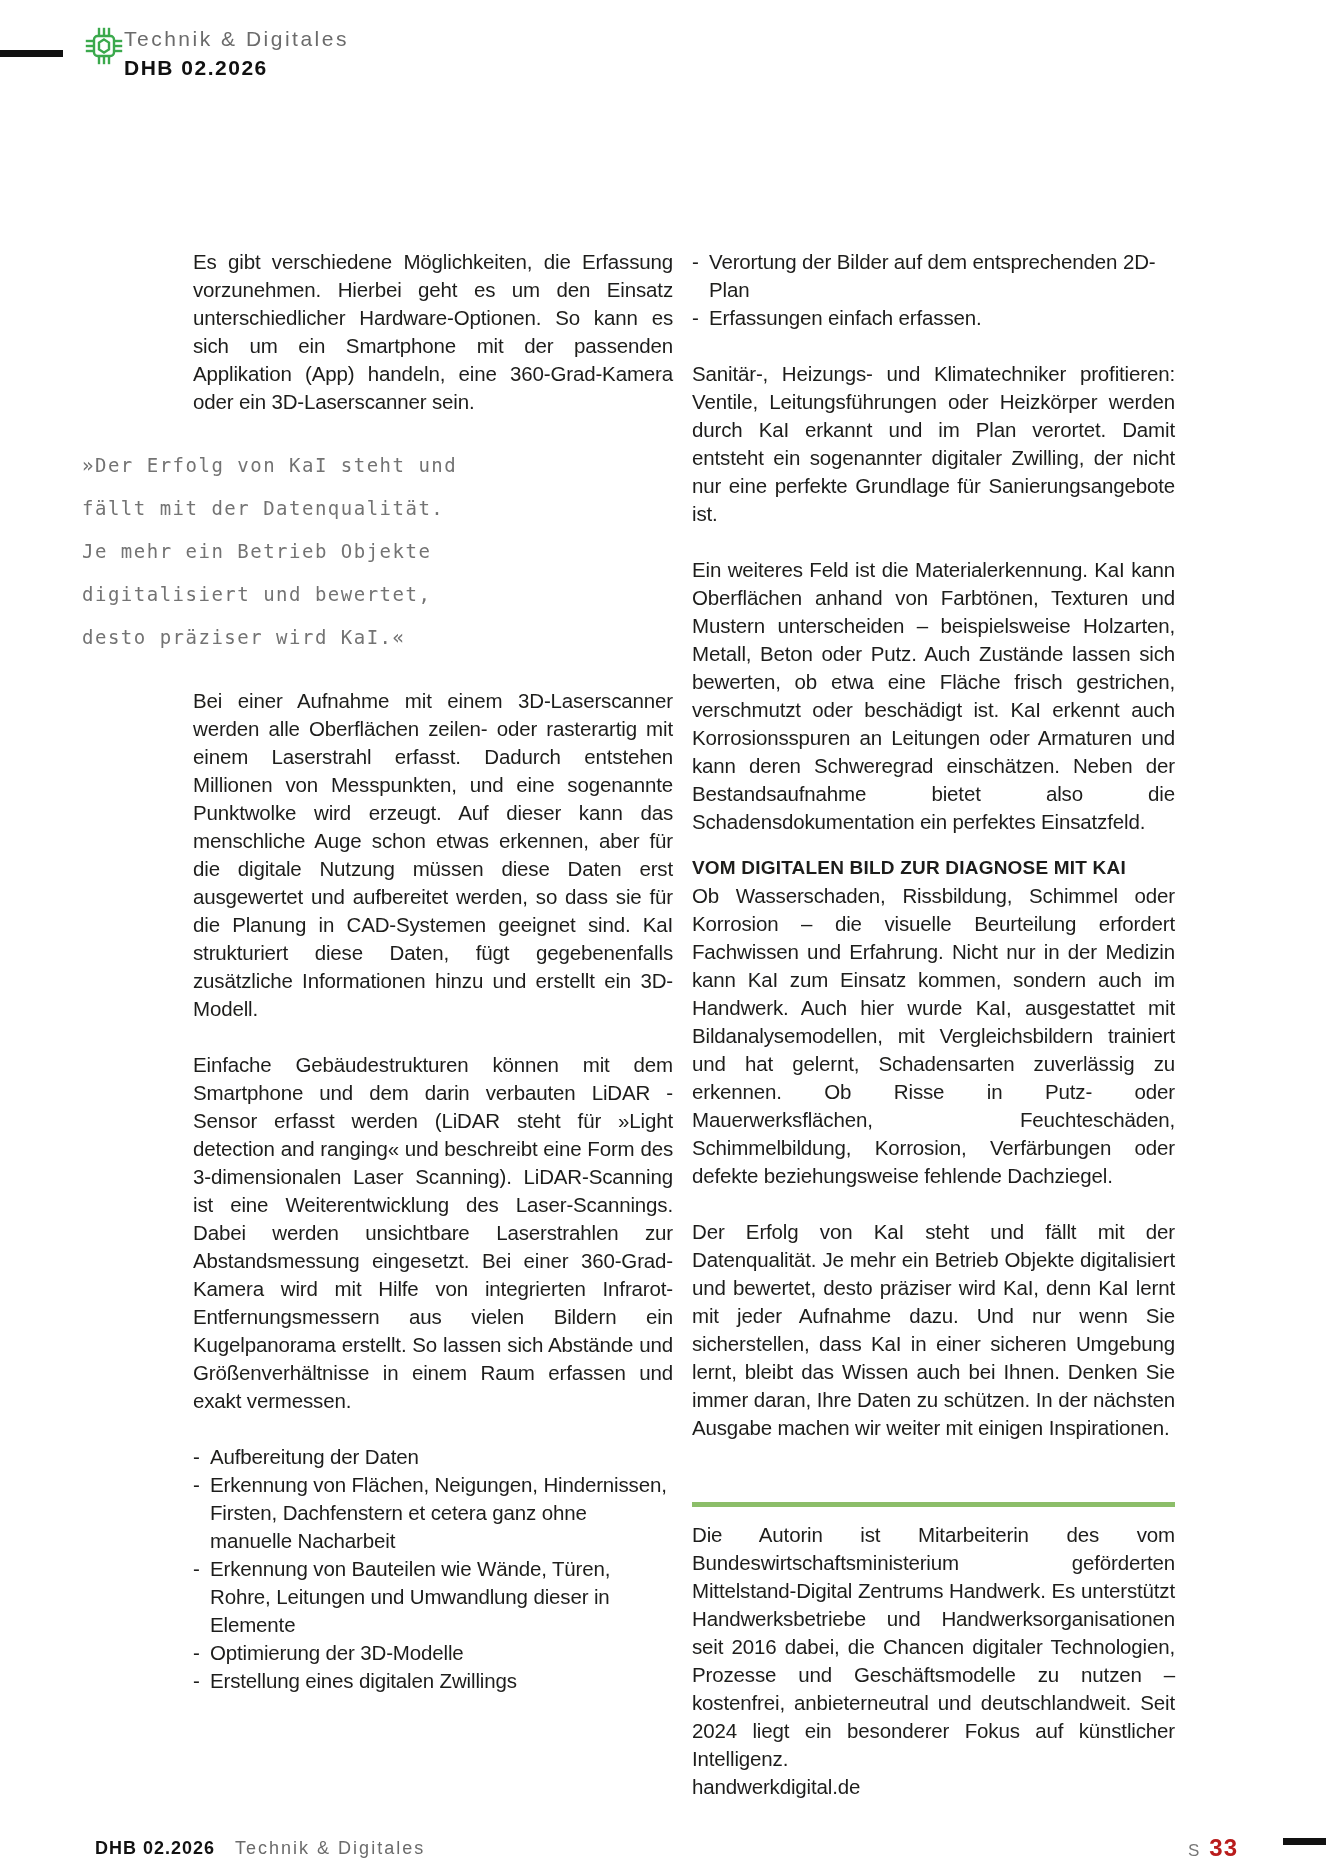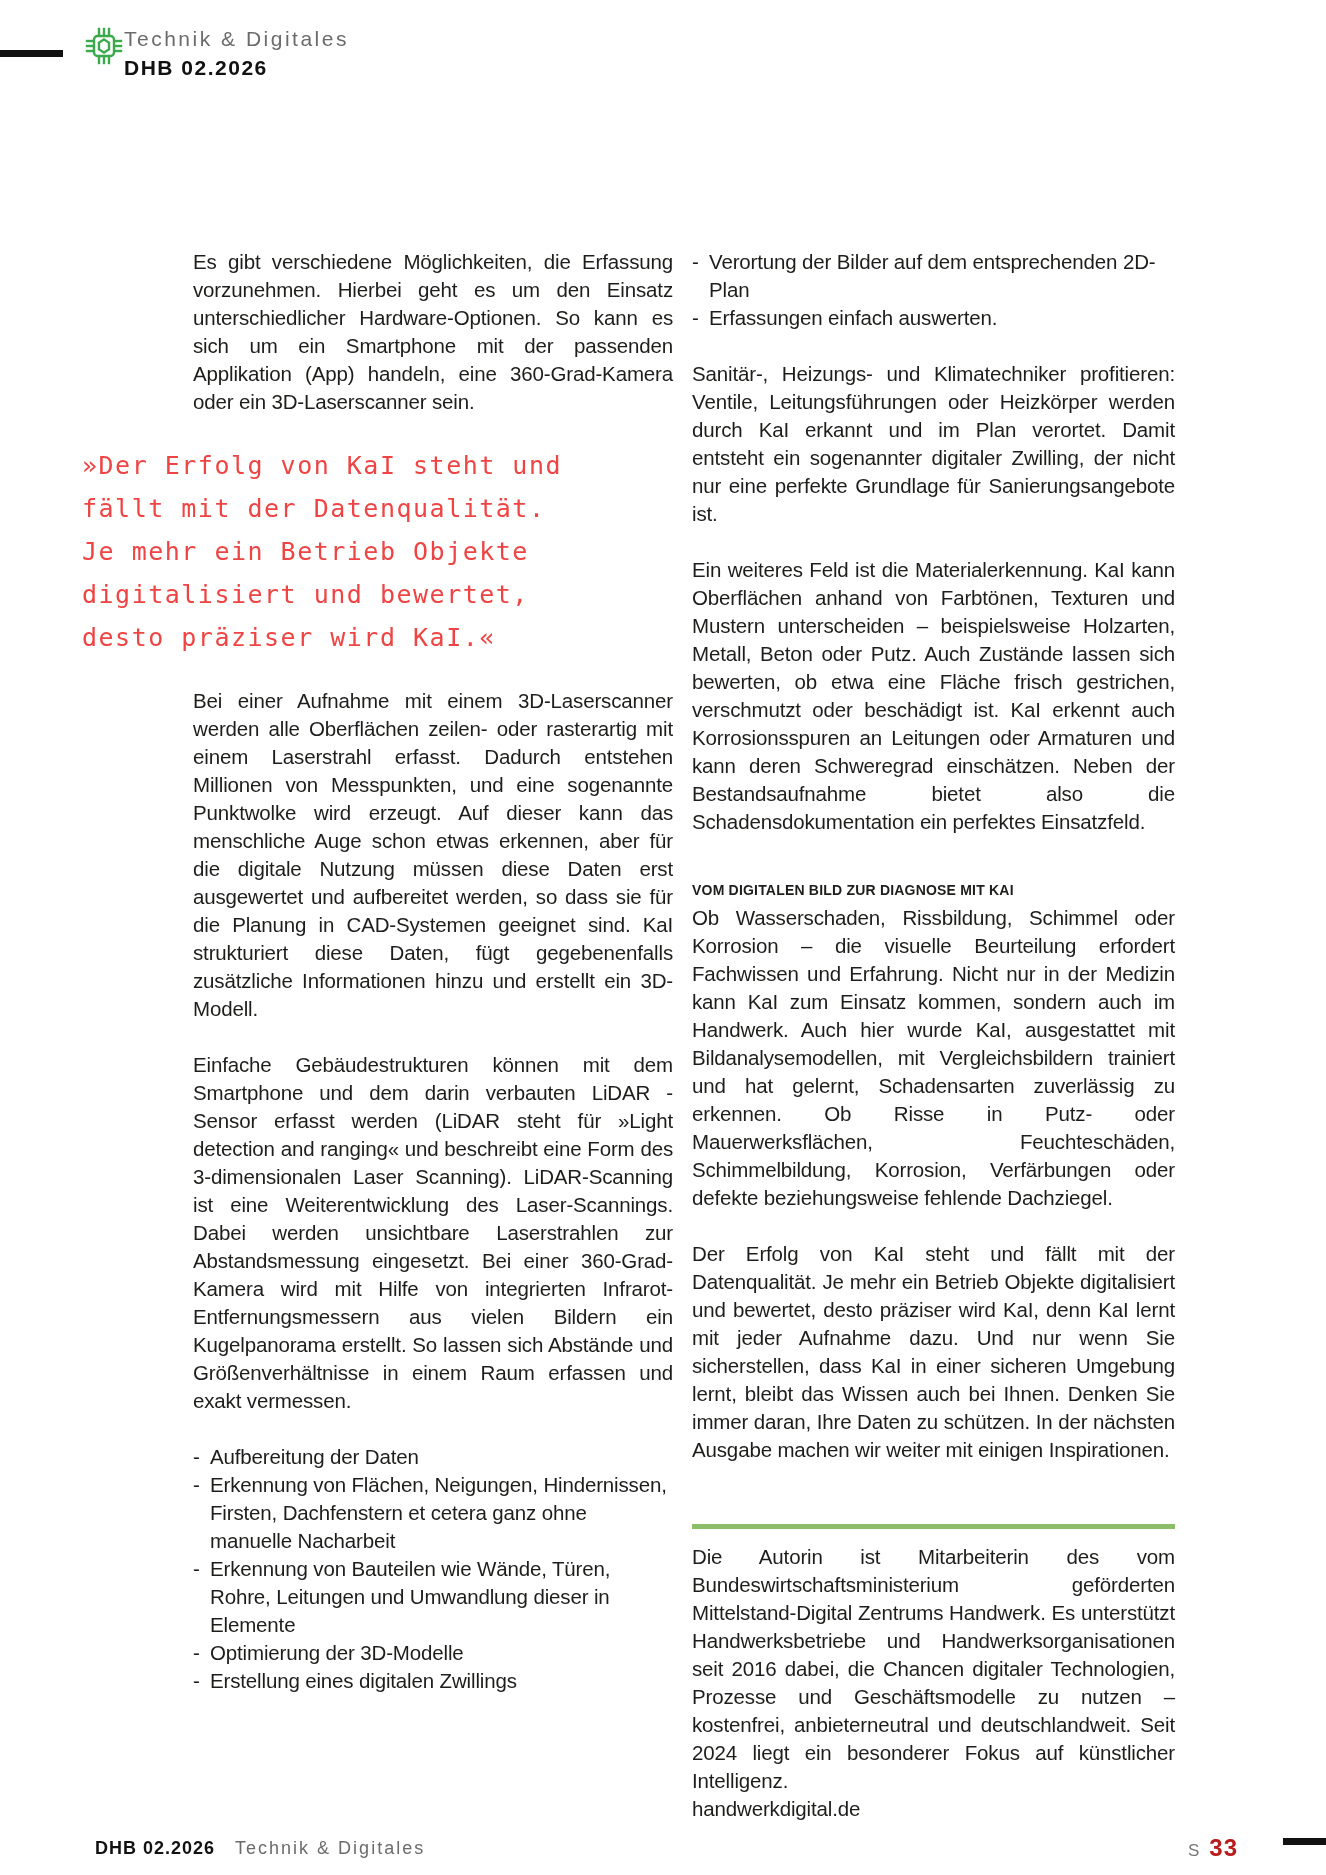--- a/index.html
+++ b/index.html
@@ -17,31 +17,31 @@
   
   .col{position:absolute;top:248px;font-size:20.5px;line-height:28px;letter-spacing:-0.15px;text-align:justify;}
   .col-1{left:193px;width:480px;}
   .col-2{left:692px;width:483px;}
   .col p{margin:28px 0 0 0;}
   .col p:first-child{margin-top:0;}
   
   .pull-quote{
     margin:28px 0 6px -111px;width:505px;
     font-family:"DejaVu Sans Mono",monospace;
-    font-size:25px;line-height:43px;letter-spacing:1.5px;
-    color:#ef4444;white-space:pre-line;text-align:left;
+    font-size:19px;line-height:43px;letter-spacing:1.5px;
+    color:#737373;white-space:pre-line;text-align:left;
   }
   
   ul.dash-list{list-style:none;margin:28px 0 0 0;padding:0;}
   ul.dash-list li{display:flex;align-items:flex-start;}
   ul.dash-list .dash{flex:0 0 17px;}
   ul.dash-list .li-text{flex:1;text-align:left;}
   ul.dash-list.tight{margin-top:0;}
   
-  .sub-heading{margin:40px 0 0 0;font-size:14px;font-weight:bold;letter-spacing:0.2px;line-height:28px;text-align:left;}
+  .sub-heading{margin:18px 0 0 0;font-size:19px;font-weight:bold;letter-spacing:0.2px;line-height:28px;text-align:left;}
   .sub-heading + p{margin-top:0;}
   
   .green-rule{margin:60px 0 0 0;border:none;height:5px;background:#8cbe69;width:100%;}
   .author-note{margin-top:14px !important;}
   .website{margin-top:0 !important;font-weight:normal;text-align:left;}
   
   .footer-left{position:absolute;left:95px;top:1838px;display:flex;align-items:baseline;gap:20px;}
   .footer-left .issue{font-size:18px;font-weight:bold;letter-spacing:1px;color:#111;}
   .footer-left .section{font-size:18px;letter-spacing:2px;color:#6b6b6b;}
   .footer-right{position:absolute;left:1188px;top:1834px;display:flex;align-items:baseline;gap:10px;}
@@ -117,21 +117,21 @@
   <section class="col col-2">
     <ul class="dash-list tight">
 
         <li>
           <span class="dash">-</span>
           <span class="li-text">Verortung der Bilder auf dem entsprechenden 2D-Plan</span>
         </li>
 
         <li>
           <span class="dash">-</span>
-          <span class="li-text">Erfassungen einfach auswerten.</span>
+          <span class="li-text">Erfassungen einfach erfassen.</span>
         </li>
       </ul>
     <p>Sanitär-, Heizungs- und Klimatechniker profitieren: Ventile, Leitungsführungen oder Heizkörper werden durch KaI erkannt und im Plan verortet. Damit entsteht ein sogenannter digitaler Zwilling, der nicht nur eine perfekte Grundlage für Sanierungsangebote ist.</p>
     <p>Ein weiteres Feld ist die Materialerkennung. KaI kann Oberflächen anhand von Farbtönen, Texturen und Mustern unterscheiden – beispielsweise Holzarten, Metall, Beton oder Putz. Auch Zustände lassen sich bewerten, ob etwa eine Fläche frisch gestrichen, verschmutzt oder beschädigt ist. KaI erkennt auch Korrosionsspuren an Leitungen oder Armaturen und kann deren Schweregrad einschätzen. Neben der Bestandsaufnahme bietet also die Schadensdokumentation ein perfektes Einsatzfeld.</p>
     <h2 class="sub-heading">VOM DIGITALEN BILD ZUR DIAGNOSE MIT KAI</h2>
     <p>Ob Wasserschaden, Rissbildung, Schimmel oder Korrosion – die visuelle Beurteilung erfordert Fachwissen und Erfahrung. Nicht nur in der Medizin kann KaI zum Einsatz kommen, sondern auch im Handwerk. Auch hier wurde KaI, ausgestattet mit Bildanalysemodellen, mit Vergleichsbildern trainiert und hat gelernt, Schadensarten zuverlässig zu erkennen. Ob Risse in Putz- oder Mauerwerksflächen, Feuchteschäden, Schimmelbildung, Korrosion, Verfärbungen oder defekte beziehungsweise fehlende Dachziegel.</p>
     <p>Der Erfolg von KaI steht und fällt mit der Datenqualität. Je mehr ein Betrieb Objekte digitalisiert und bewertet, desto präziser wird KaI, denn KaI lernt mit jeder Aufnahme dazu. Und nur wenn Sie sicherstellen, dass KaI in einer sicheren Umgebung lernt, bleibt das Wissen auch bei Ihnen. Denken Sie immer daran, Ihre Daten zu schützen. In der nächsten Ausgabe machen wir weiter mit einigen Inspirationen.</p>
     <hr class="green-rule">
     <p class="author-note">Die Autorin ist Mitarbeiterin des vom Bundeswirtschaftsministerium geförderten Mittelstand-Digital Zentrums Handwerk. Es unterstützt Handwerksbetriebe und Handwerksorganisationen seit 2016 dabei, die Chancen digitaler Technologien, Prozesse und Geschäftsmodelle zu nutzen – kostenfrei, anbieterneutral und deutschlandweit. Seit 2024 liegt ein besonderer Fokus auf künstlicher Intelligenz.</p>
     <p class="website">handwerkdigital.de</p>

